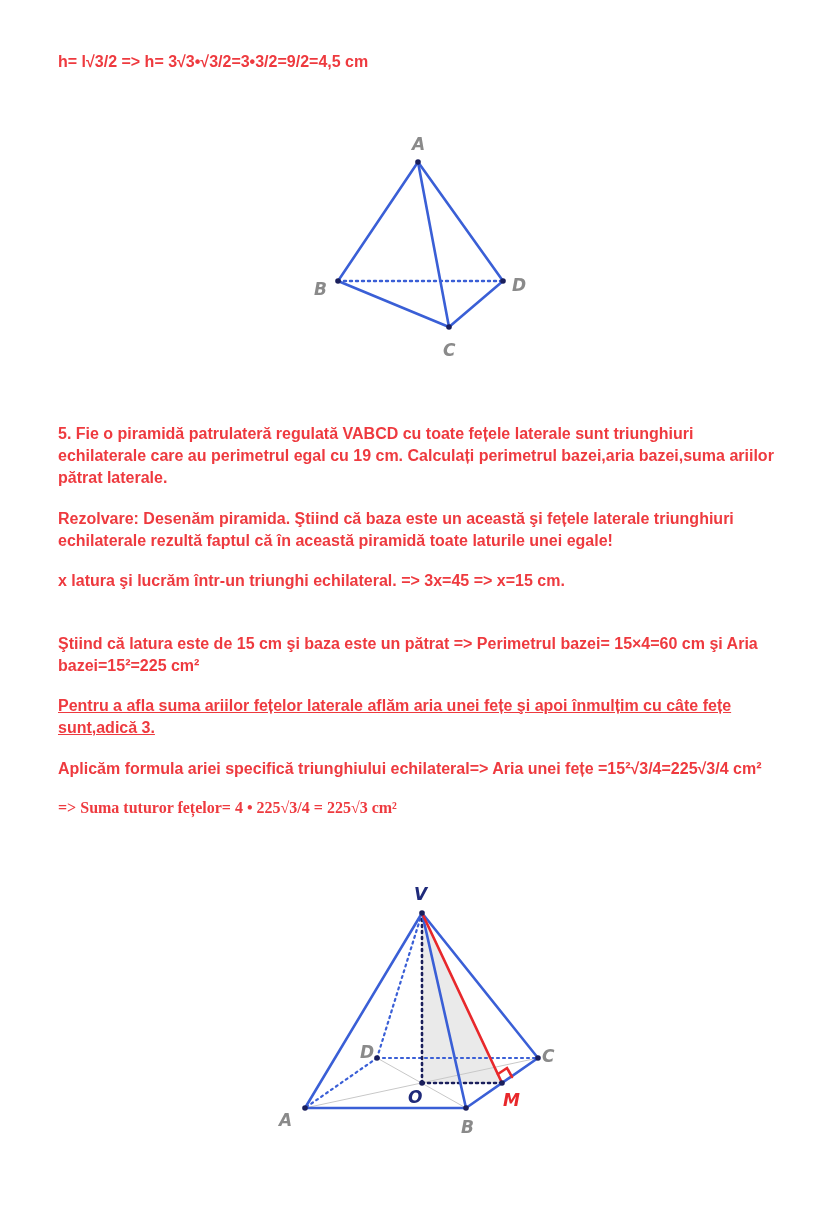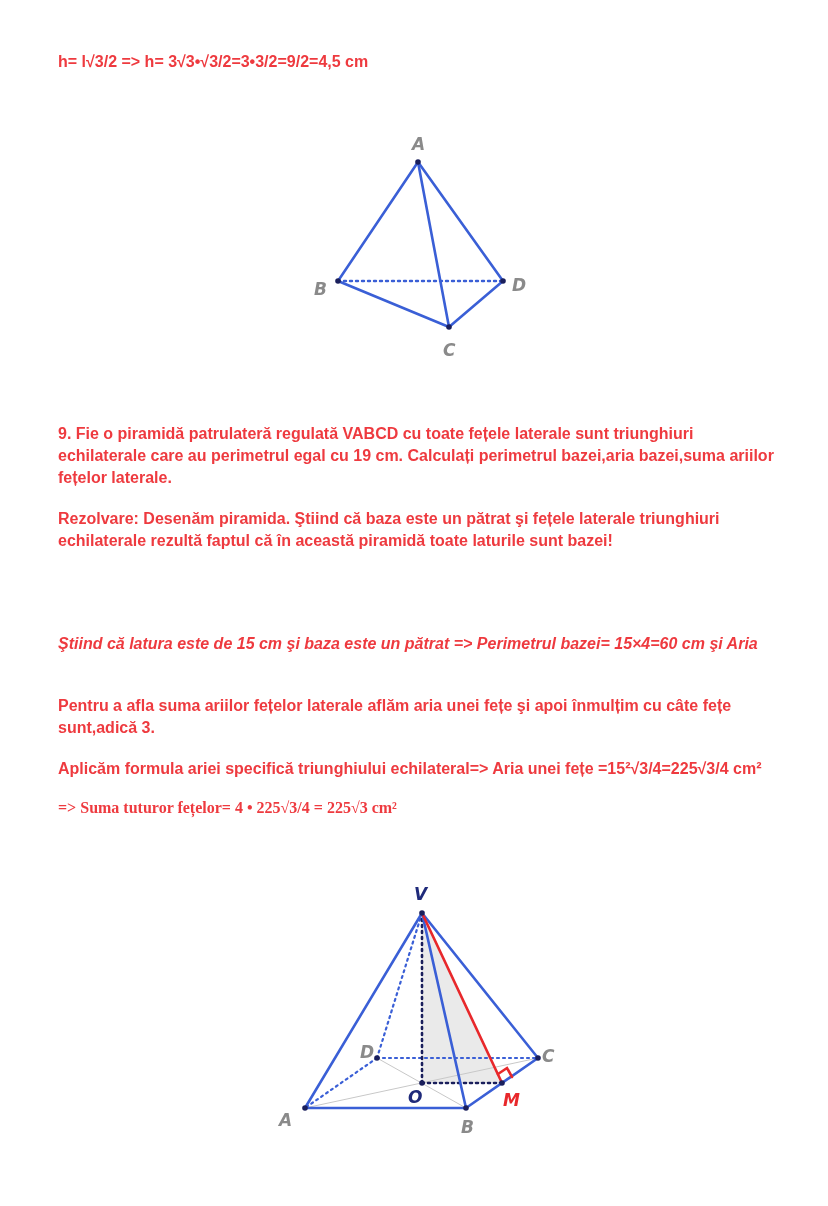--- a/index.html
+++ b/index.html
@@ -36,35 +36,37 @@
   </g>
   <g fill="#8a8a8a" class="lbl">
     <text x="412" y="150">A</text>
     <text x="314" y="295">B</text>
     <text x="512" y="291">D</text>
     <text x="443" y="356">C</text>
   </g>
 </svg>
 
 <p class="txt" style="top:423px;">
-  <span class="line"> 9. Fie o piramidă patrulateră regulată VABCD cu toate fețele laterale sunt  triunghiuri</span>
+  <span class="line"> 5. Fie o piramidă patrulateră regulată VABCD cu toate fețele laterale sunt  triunghiuri</span>
   <span class="line">echilaterale care au perimetrul egal cu 19 cm. Calculați perimetrul bazei,aria bazei,suma ariilor</span>
-  <span class="line">fețelor laterale.</span>
+  <span class="line">pătrat laterale.</span>
 </p>
 
 <p class="txt" style="top:508px;">
-  <span class="line">Rezolvare: Desenăm piramida. Ştiind că baza este un pătrat şi fețele laterale triunghiuri</span>
-  <span class="line">echilaterale rezultă faptul că în această piramidă toate laturile sunt bazei!</span>
+  <span class="line">Rezolvare: Desenăm piramida. Ştiind că baza este un această şi fețele laterale triunghiuri</span>
+  <span class="line">echilaterale rezultă faptul că în această piramidă toate laturile unei egale!</span>
 </p>
 <p class="txt" style="top:570px;">
+  <span class="line">x latura şi lucrăm într-un triunghi echilateral. =&gt; 3x=45 =&gt; x=15 cm.</span>
 </p>
-<p class="txt" style="top:633px;font-style:italic;">
+<p class="txt" style="top:633px;">
   <span class="line">Ştiind că latura este de 15 cm şi baza este un pătrat =&gt; Perimetrul bazei= 15×4=60 cm şi Aria</span>
+  <span class="line">bazei=15²=225 cm²</span>
 </p>
-<p class="txt" style="top:695px;">
+<p class="txt" style="top:695px;text-decoration:underline;">
   <span class="line">Pentru a afla suma ariilor fețelor laterale aflăm aria unei fețe şi apoi înmulțim cu câte fețe</span>
   <span class="line">sunt,adică 3.</span>
 </p>
 <p class="txt" style="top:758px;">
   <span class="line">Aplicăm formula ariei specifică triunghiului echilateral=&gt; Aria unei fețe =15²√3/4=225√3/4 cm²</span>
 </p>
 <p class="txt" style="top:797px;font-family:Liberation Serif, serif;">
   <span class="line">=&gt; Suma tuturor fețelor= 4 • 225√3/4 = 225√3 cm²</span>
 </p>
 

